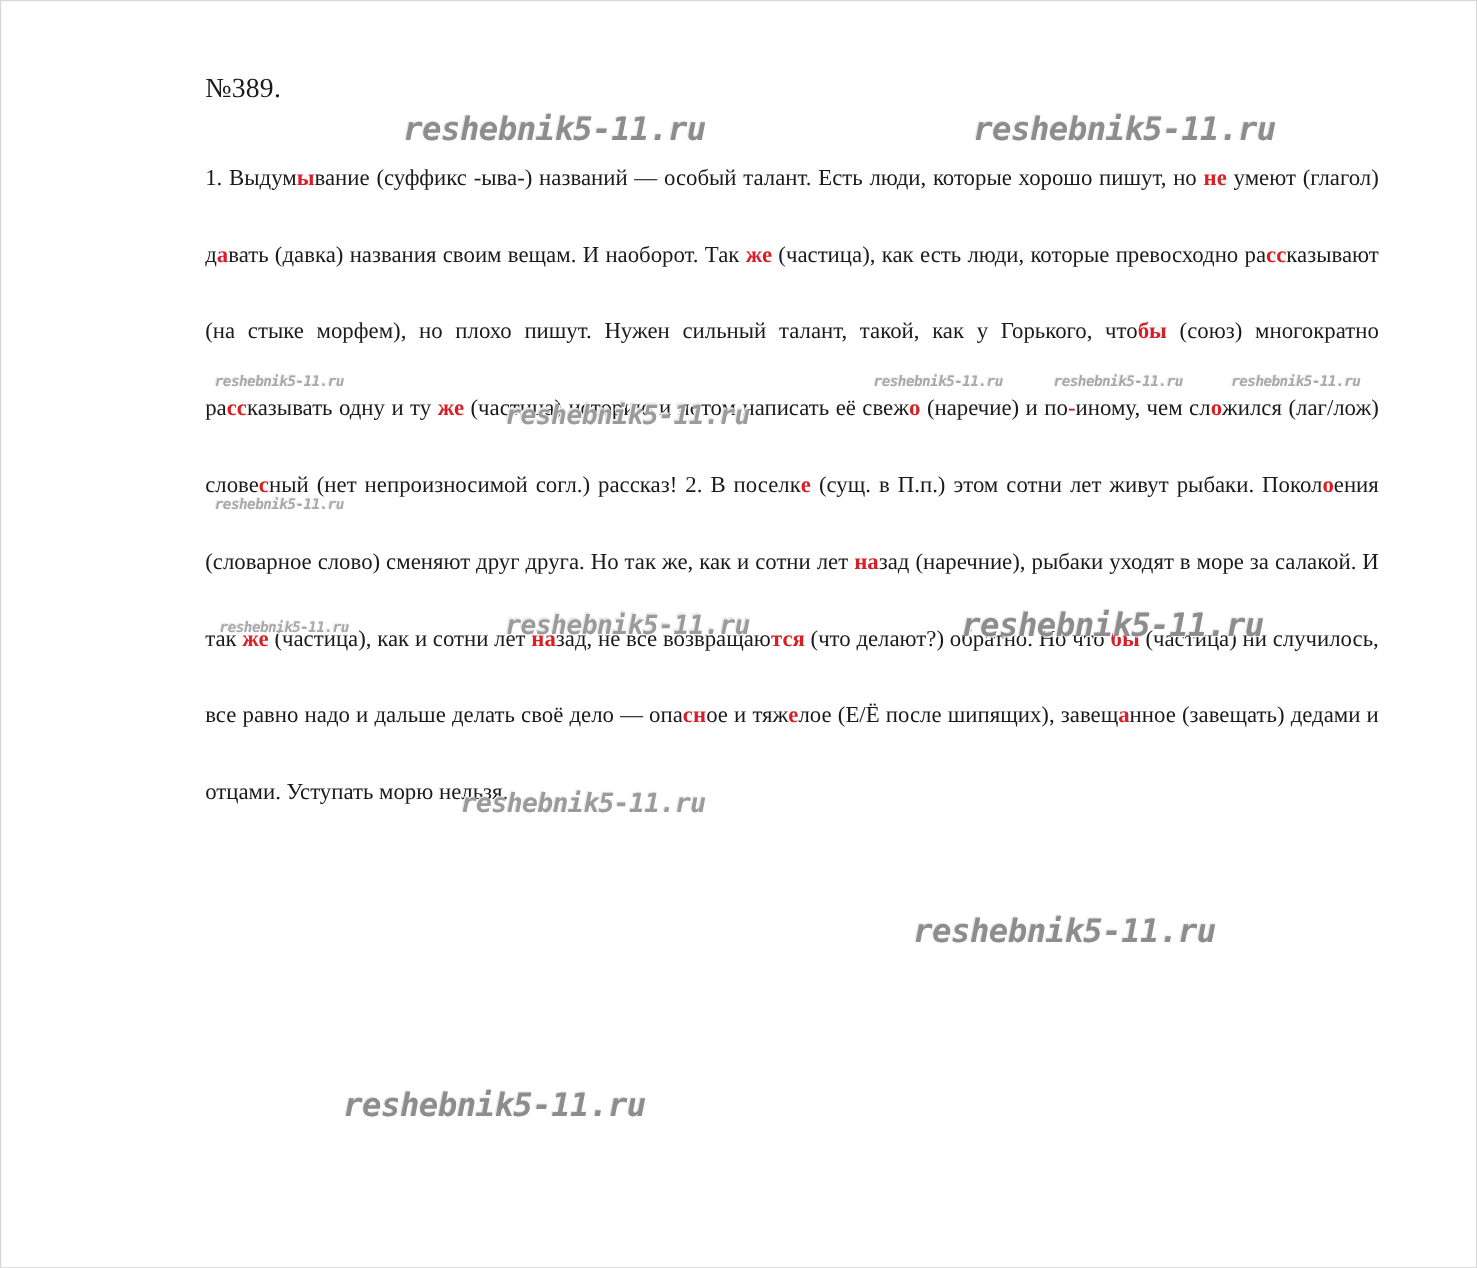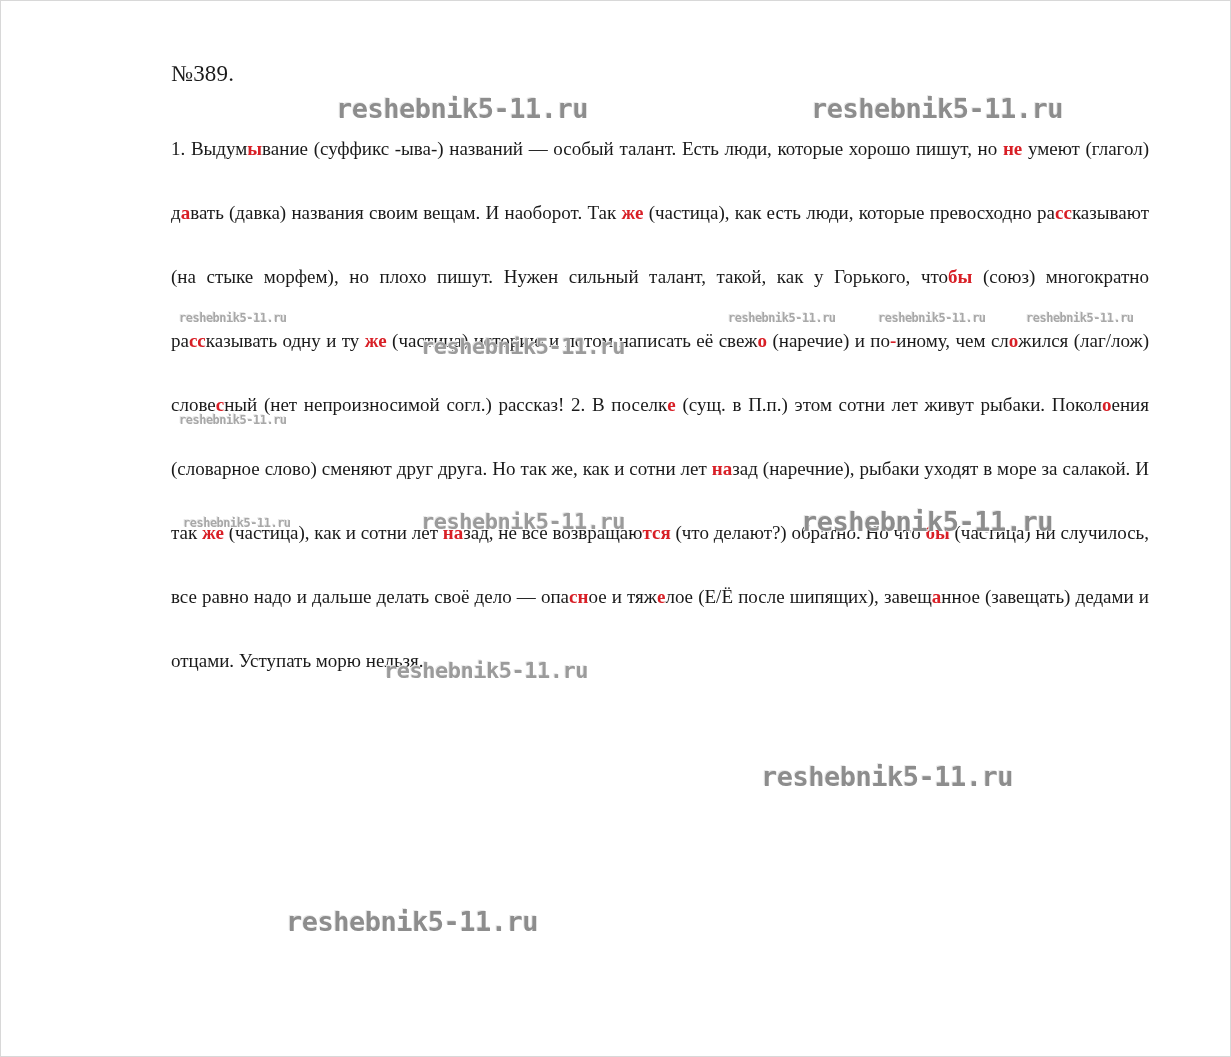--- a/index.html
+++ b/index.html
@@ -58,20 +58,21 @@
   .wm {
     position: absolute;
     font-family: "DejaVu Sans Mono", monospace;
     font-weight: bold;
     color: #9a9a9a;
     white-space: nowrap;
     pointer-events: none;
     user-select: none;
     text-shadow: 1px 1px 0 #ffffff, -1px -1px 0 #e8e8e8;
     letter-spacing: -0.5px;
+    font-style: italic;
   }
   .wm-lg { font-size: 27px; color: #8d8d8d; }
   .wm-md { font-size: 22px; color: #9b9b9b; }
   .wm-sm { font-size: 12px; color: #a8a8a8; font-weight: bold; }
 </style>
 </head>
 <body>
 
 <div class="page">
 

